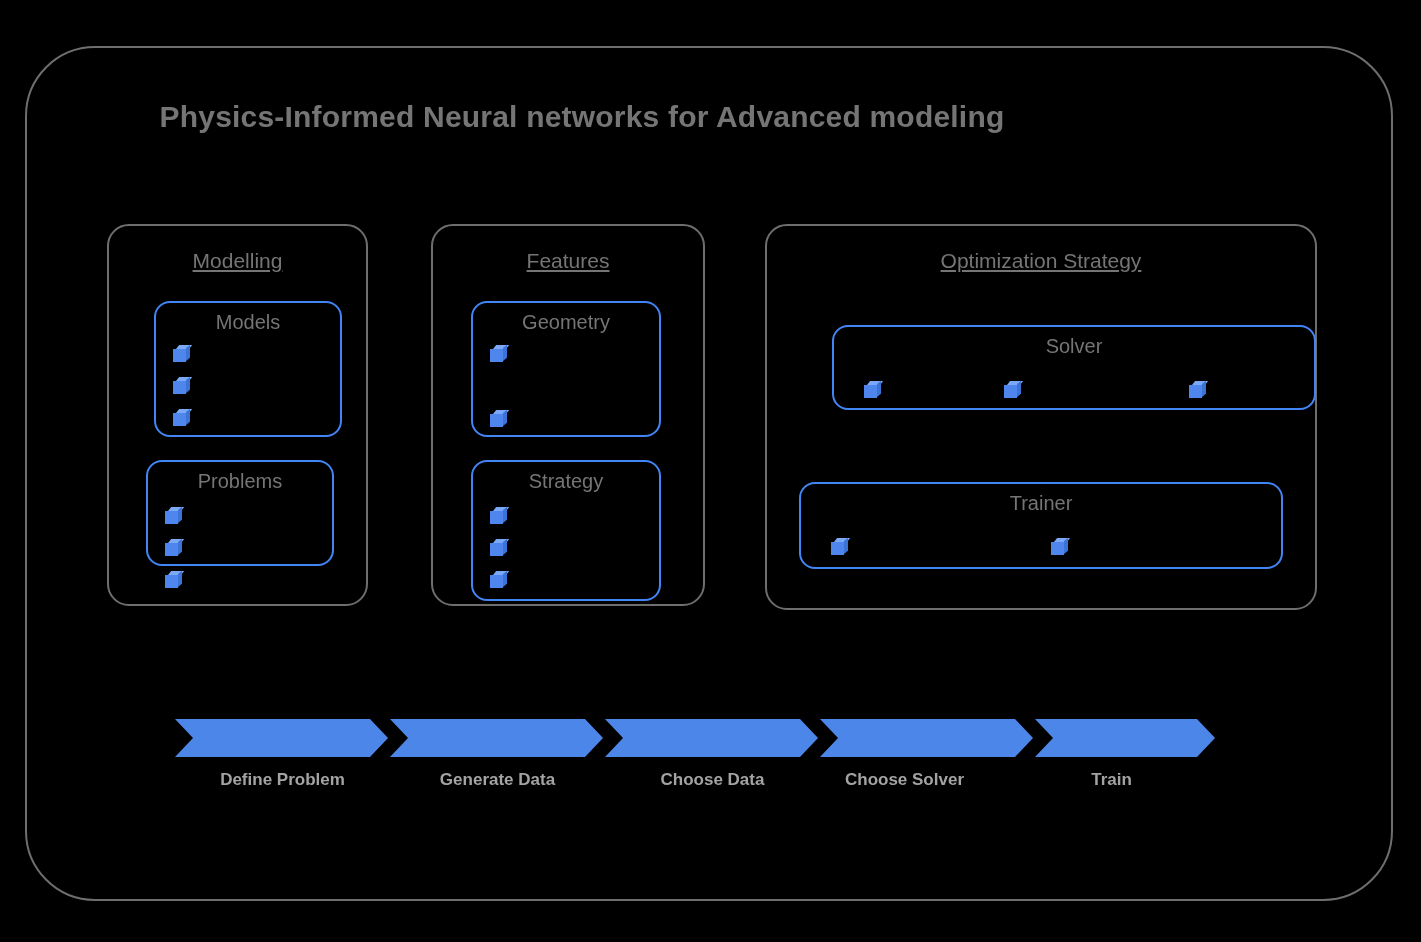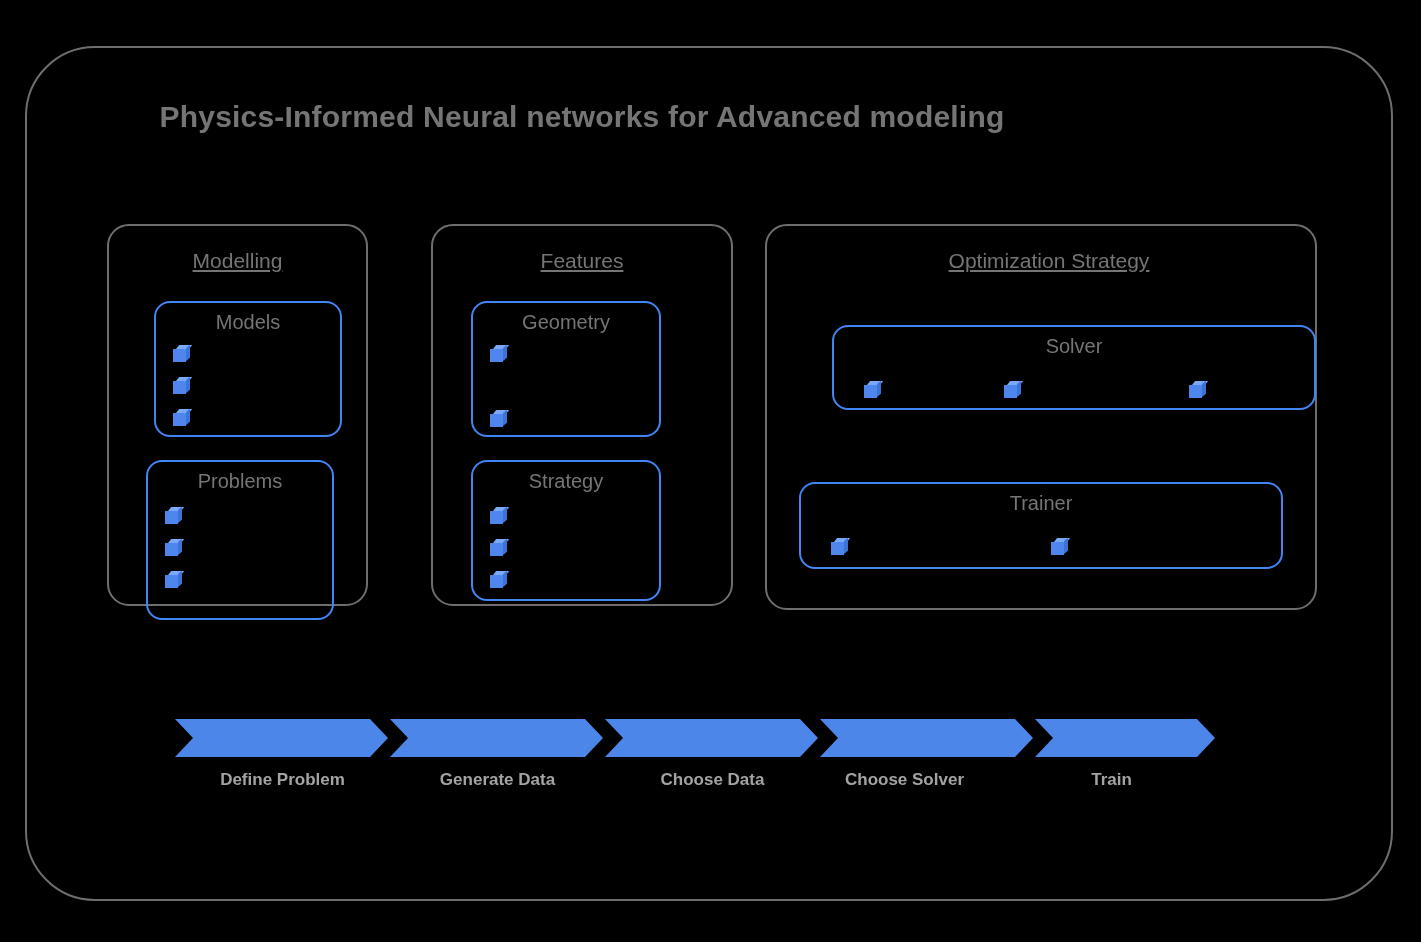--- a/index.html
+++ b/index.html
@@ -175,40 +175,40 @@
         <span class="face-side"></span>
         <span class="face-front"></span>
     </div>
     <div class="cube" style="left:17px; top:106px;">
       <span class="face-top"></span>
         <span class="face-side"></span>
         <span class="face-front"></span>
     </div>
   </div>
 
-  <div class="blue-box" style="left:146px; top:460px; width:188px; height:160px;">
+  <div class="blue-box" style="left:146px; top:460px; width:188px; height:106px;">
     <div class="blue-box-title" style="top:8px;">Problems</div>
     <div class="cube" style="left:17px; top:45px;">
       <span class="face-top"></span>
         <span class="face-side"></span>
         <span class="face-front"></span>
     </div>
     <div class="cube" style="left:17px; top:77px;">
       <span class="face-top"></span>
         <span class="face-side"></span>
         <span class="face-front"></span>
     </div>
     <div class="cube" style="left:17px; top:109px;">
       <span class="face-top"></span>
         <span class="face-side"></span>
         <span class="face-front"></span>
     </div>
   </div>
 
-  <div class="group-panel" style="left:431px; top:224px; width:302px; height:382px;padding-left:8px;">
+  <div class="group-panel" style="left:431px; top:224px; width:274px; height:382px;padding-left:8px;">
     <div class="group-title" style="top:23px;">Features</div>
   </div>
 
   <div class="blue-box" style="left:471px; top:301px; width:190px; height:136px;">
     <div class="blue-box-title" style="top:8px;">Geometry</div>
     <div class="cube" style="left:17px; top:42px;">
       <span class="face-top"></span>
         <span class="face-side"></span>
         <span class="face-front"></span>
     </div>
@@ -232,21 +232,21 @@
         <span class="face-front"></span>
     </div>
     <div class="cube" style="left:17px; top:109px;">
       <span class="face-top"></span>
         <span class="face-side"></span>
         <span class="face-front"></span>
     </div>
   </div>
 
   <div class="group-panel" style="left:765px; top:224px; width:552px; height:386px;">
-    <div class="group-title" style="top:23px;padding-left:8px;">Optimization Strategy</div>
+    <div class="group-title" style="top:23px;">Optimization Strategy</div>
   </div>
 
   <div class="blue-box" style="left:832px; top:325px; width:484px; height:85px;">
     <div class="blue-box-title" style="top:8px;">Solver</div>
     <div class="cube" style="left:30px; top:54px;">
       <span class="face-top"></span>
         <span class="face-side"></span>
         <span class="face-front"></span>
     </div>
     <div class="cube" style="left:170px; top:54px;">

